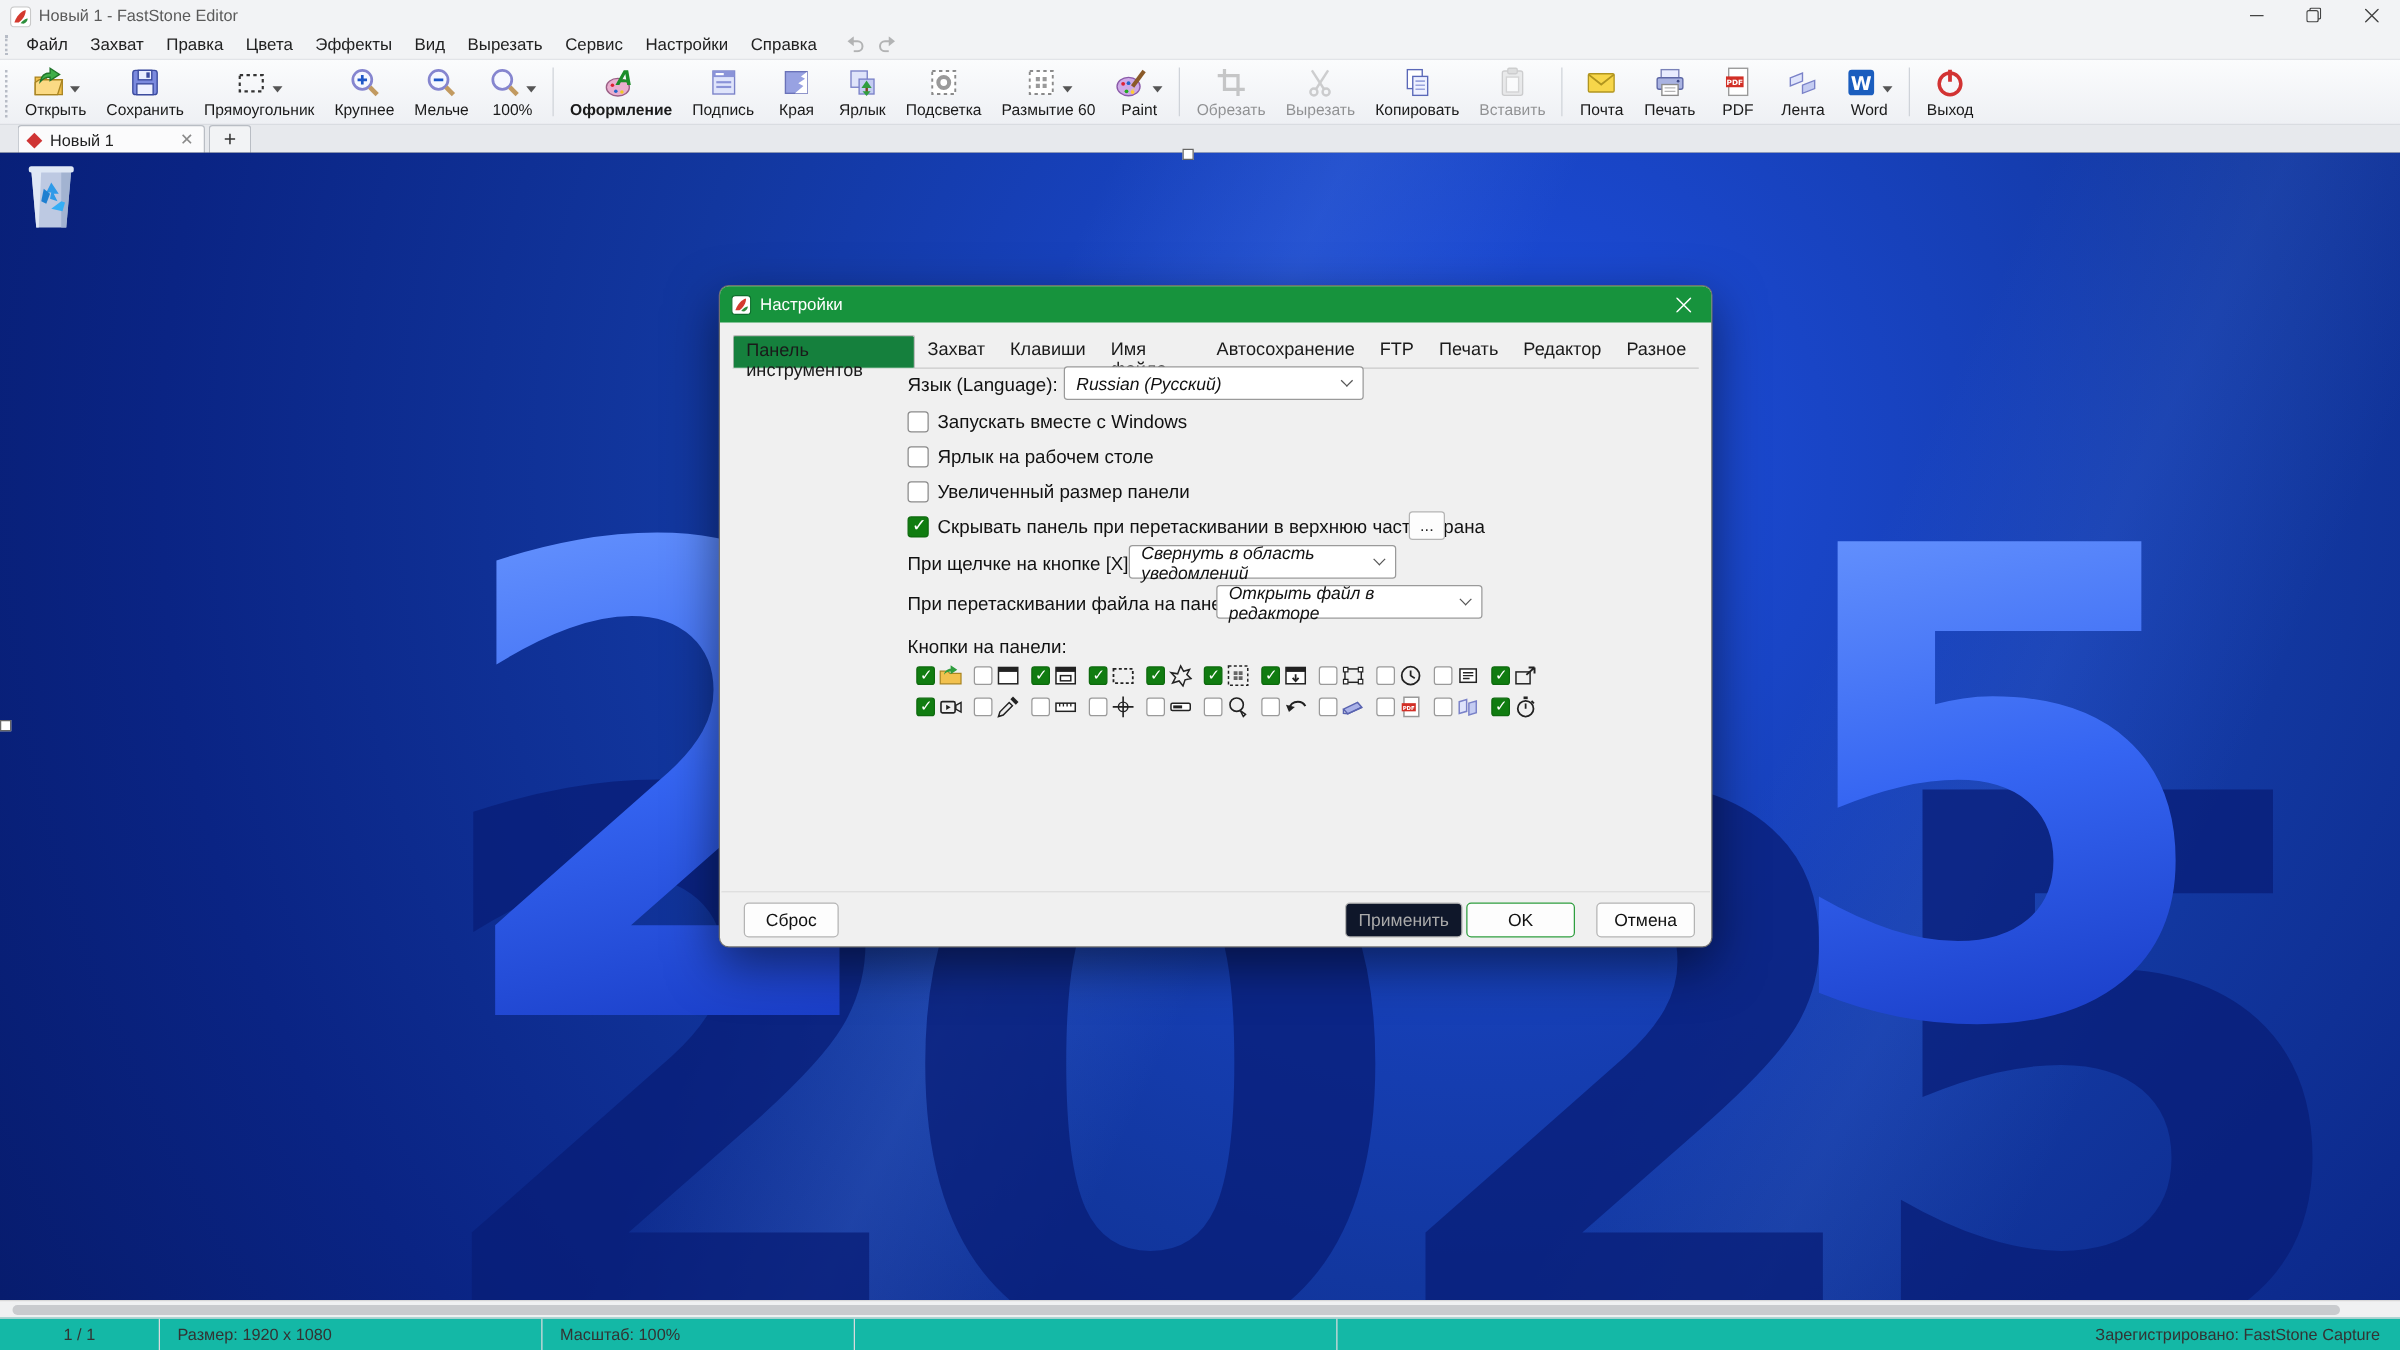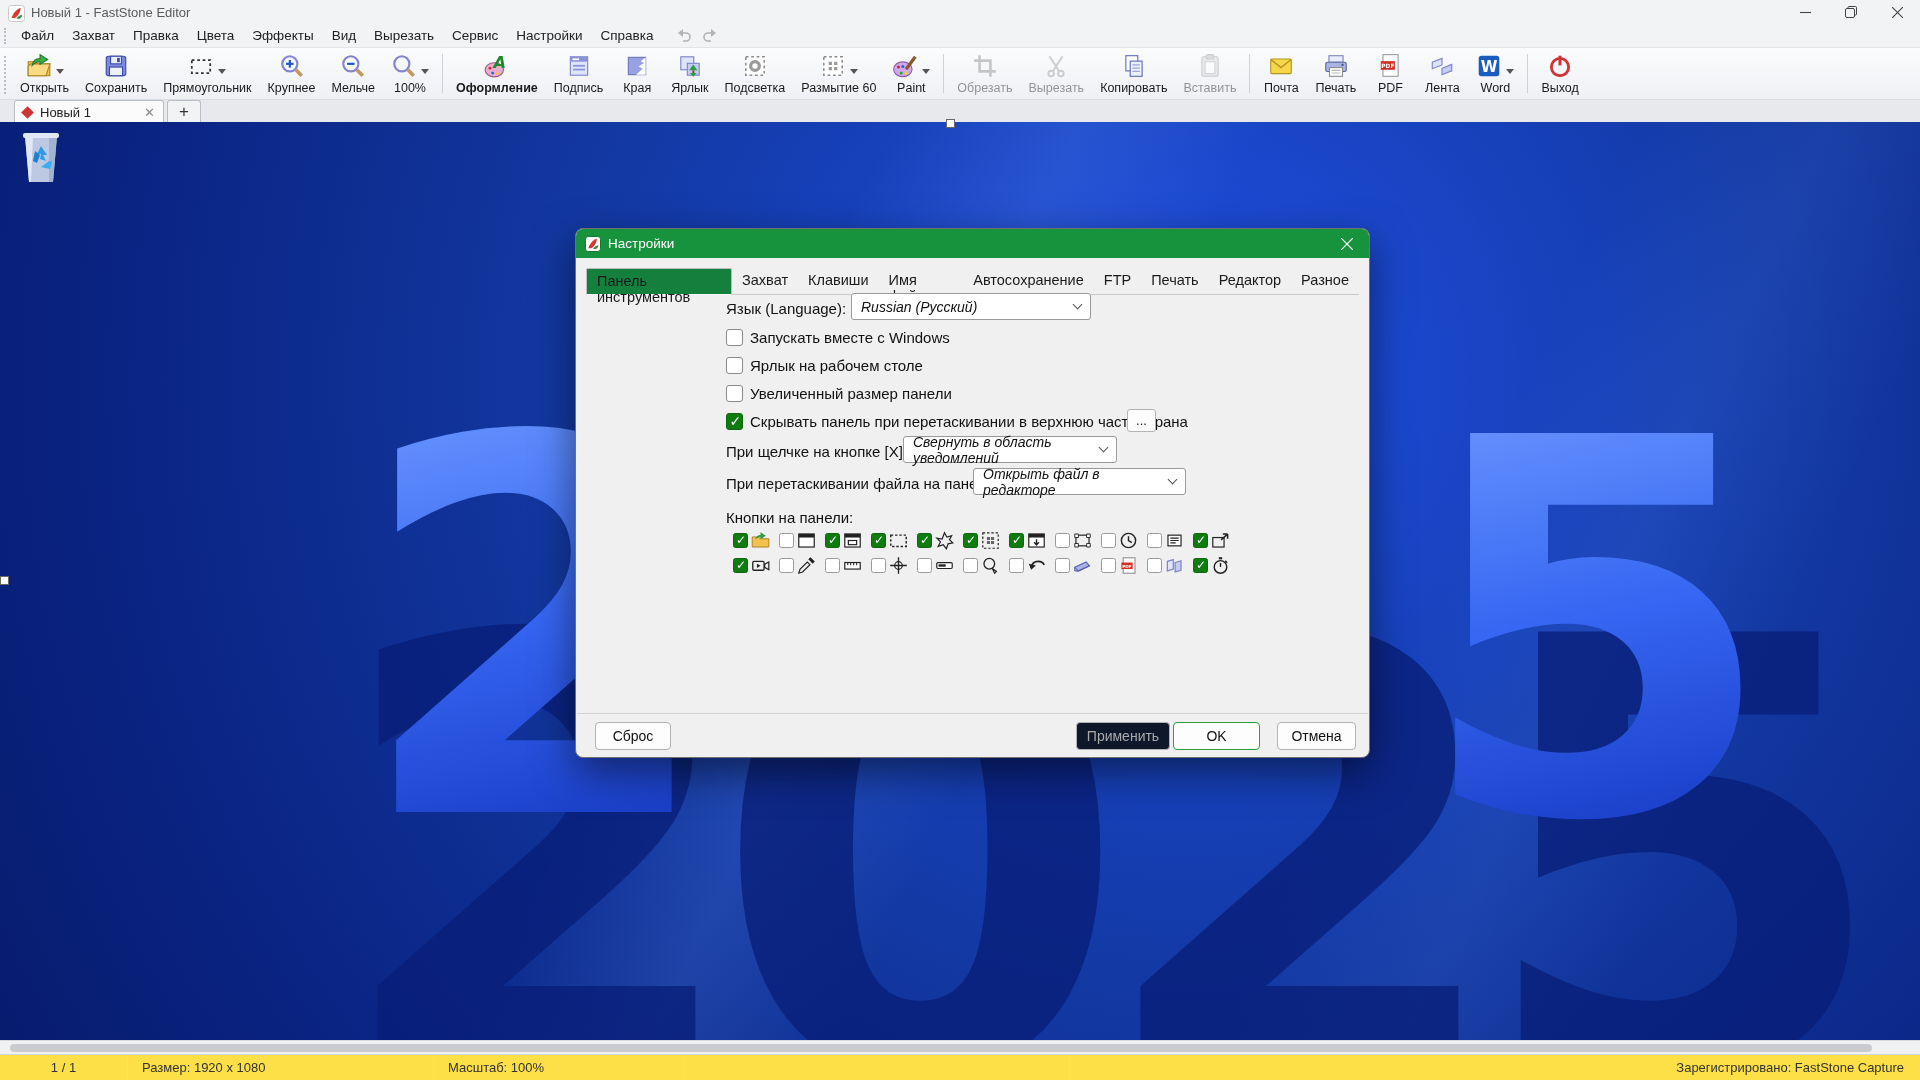--- a/index.html
+++ b/index.html
@@ -46,21 +46,21 @@
             -webkit-background-clip:text; background-clip:text; color:transparent;
             text-shadow:none; }
   #d-right { left:1415px; top:250px; font-size:520px;
             background:linear-gradient(168deg,#6a97ff 5%,#3565f2 48%,#1334bd 95%);
             -webkit-background-clip:text; background-clip:text; color:transparent; }
   .handle { position:absolute; width:9px; height:9px; background:#fff; border:1px solid #666; z-index:5; }
 
   
   #hscroll { position:absolute; left:0; top:1040px; width:1920px; height:14px; background:#f0f1f2; border-top:1px solid #d8d8d8; }
   #hscroll .thumb { position:absolute; left:10px; top:3px; width:1862px; height:8px; background:#c9cbcе; background:#c9cbce; border-radius:4px; }
-  #statusbar { position:absolute; left:0; top:1054px; width:1920px; height:26px; background:#fde047; border-top:1px solid #d5d7da; display:flex; align-items:center; font-size:13px; color:#333; }
+  #statusbar { position:absolute; left:0; top:1054px; width:1920px; height:26px; background:#14b8a6; border-top:1px solid #d5d7da; display:flex; align-items:center; font-size:13px; color:#333; }
   .sseg { height:100%; display:flex; align-items:center; border-right:1px solid #d8dadd; padding:0 14px; }
   .sseg.first { width:128px; justify-content:center; }
   .sseg.flex { flex:1; border-right:none; }
   .sseg.right { border-right:none; padding-right:16px; }
 
   
   #dialog { position:absolute; left:575px; top:228px; width:795px; height:530px; background:#f0f0f0; border:1px solid #707070; border-radius:8px; box-shadow:0 14px 40px rgba(0,0,0,.5); z-index:10; }
   #dlg-title { height:29px; background:#17933d; border-radius:7px 7px 0 0; display:flex; align-items:center; color:#fff; font-size:13.5px; }
   #dlg-title .appicon { margin:0 7px 0 9px; }
   #dlg-close { margin-left:auto; width:44px; height:100%; display:flex; align-items:center; justify-content:center; }

